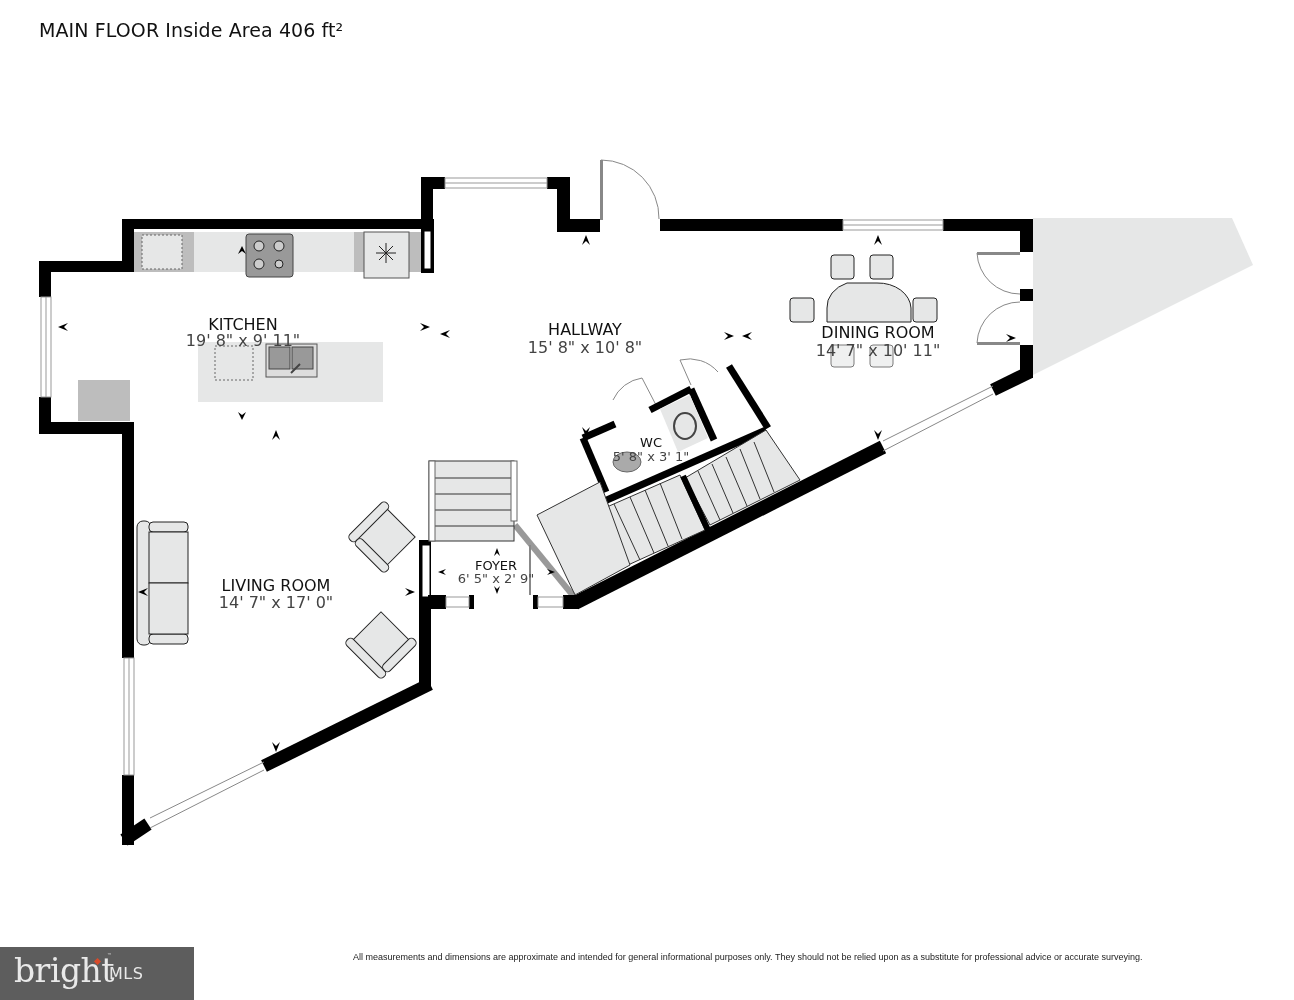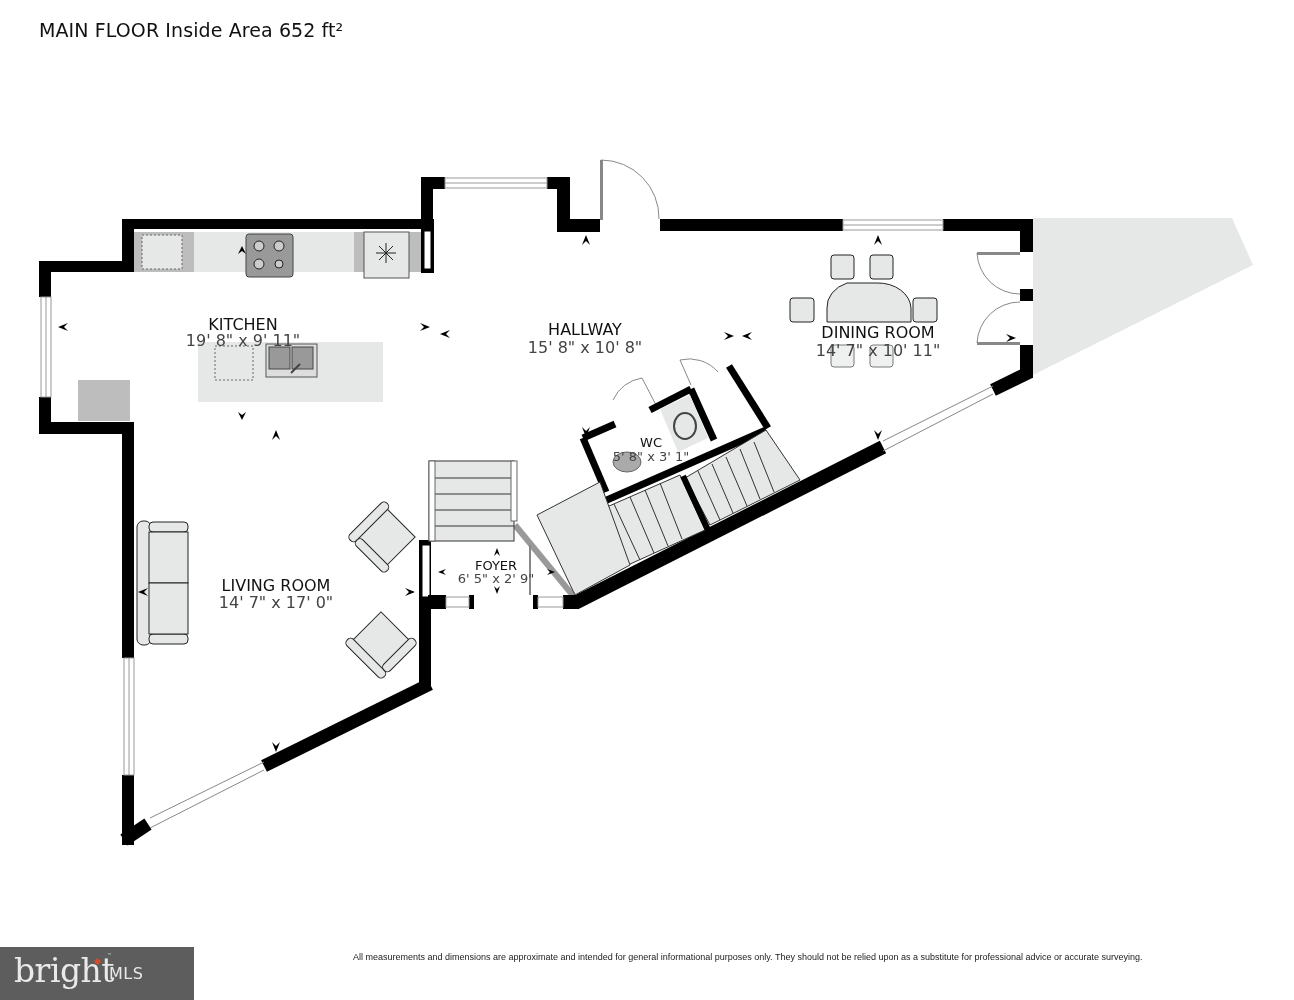--- a/index.html
+++ b/index.html
@@ -11,21 +11,21 @@
     .logo { position: absolute; left: 0; top: 947px; width: 194px; height: 53px; background: #5d5d5d; }
     .logo-word { position: absolute; left: 14px; top: 4px; font-family: "DejaVu Serif", serif; font-size: 33px; color: #e9e9e9; letter-spacing: -0.5px; }
     .logo-dot { position: absolute; left: 95px; top: 12px; width: 5px; height: 5px; background: #d94a2a; transform: rotate(45deg); }
     .logo-tm { position: absolute; left: 107px; top: 5px; font-size: 5px; color: #ddd; font-family: "DejaVu Sans", sans-serif; }
     .logo-mls { position: absolute; left: 109px; top: 17px; font-family: "DejaVu Sans", sans-serif; font-size: 16px; color: #e9e9e9; letter-spacing: 0.5px; text-align: right; }
     .disclaimer { position: absolute; left: 353px; top: 952px; font-family: Liberation Sans, sans-serif; font-size: 9px; color: #222; white-space: nowrap; }
   </style>
 </head>
 <body>
 
-<div class="title">MAIN FLOOR Inside Area 652 ft²</div>
+<div class="title">MAIN FLOOR Inside Area 406 ft²</div>
 
 <svg class="plan" viewBox="0 0 1294 1000" xmlns="http://www.w3.org/2000/svg">
 
   <polygon points="1033,218 1232,218 1253,265 1033,375" fill="#e6e7e7"></polygon>
 
   <g fill="#000">
 
     <rect x="122" y="219" width="306" height="10"></rect>
     <rect x="122" y="219" width="12" height="53"></rect>
 

